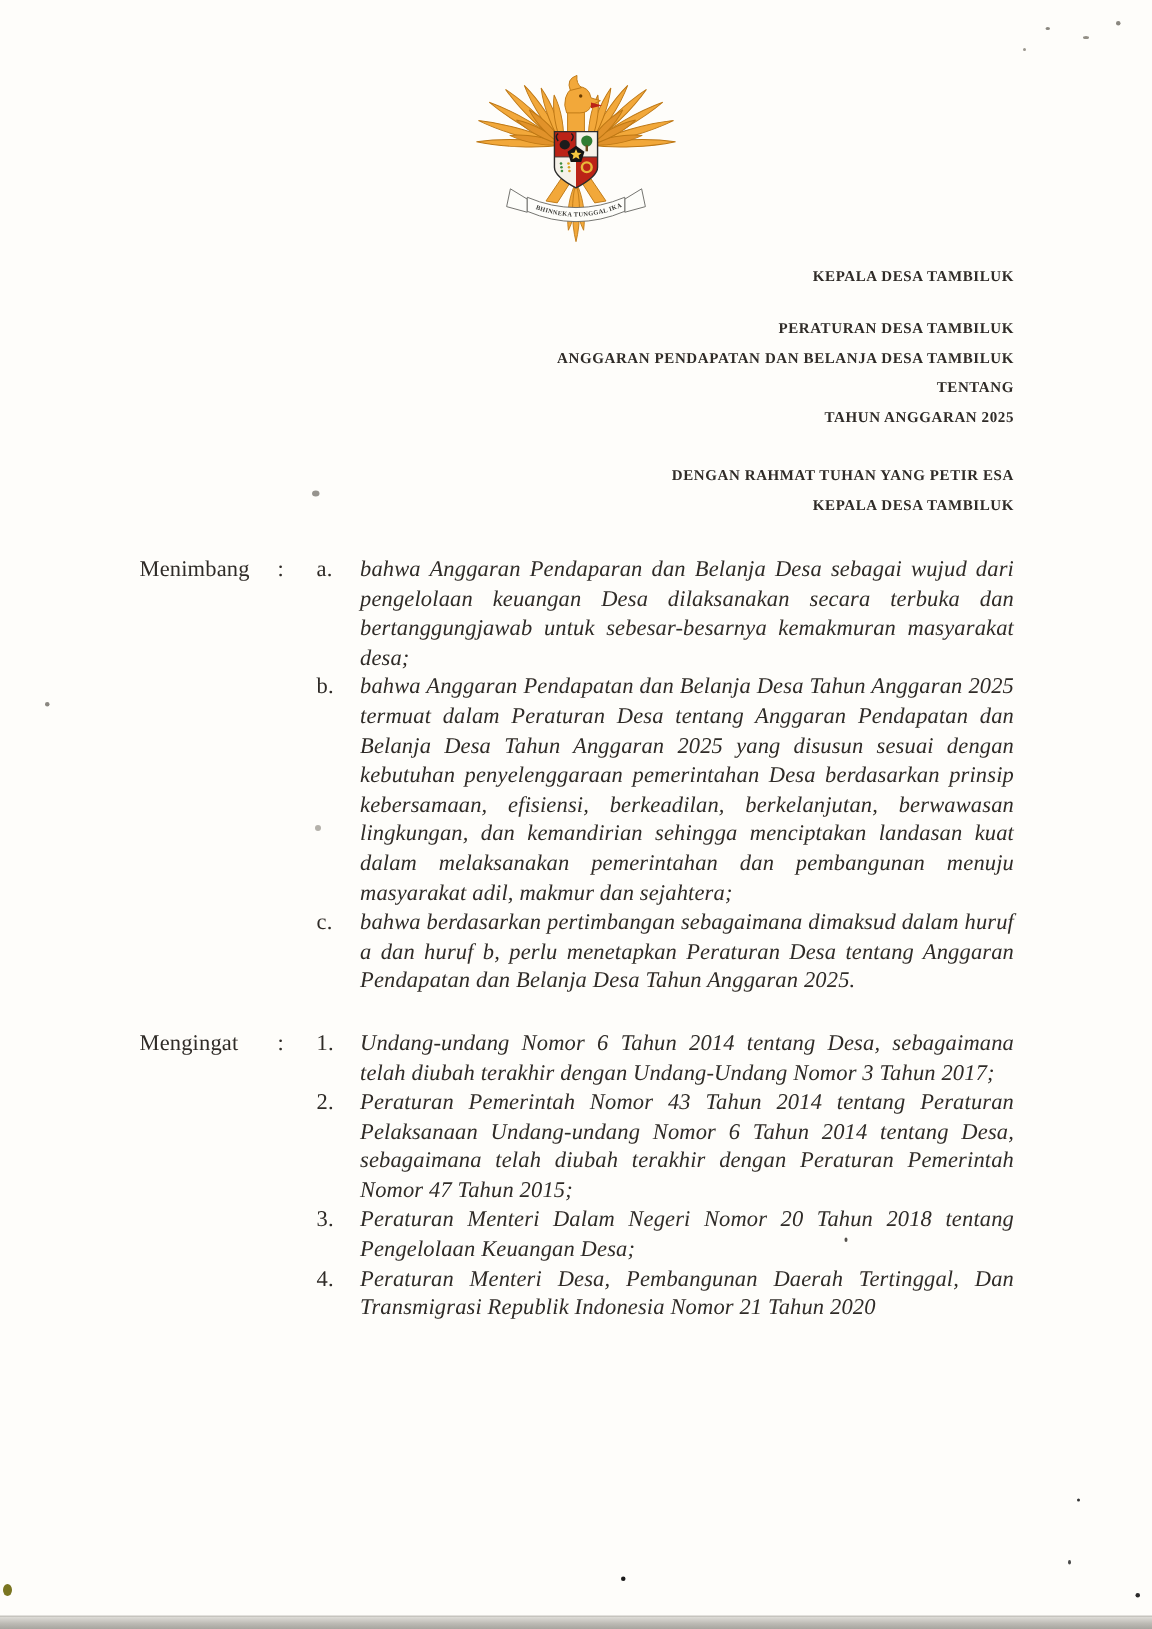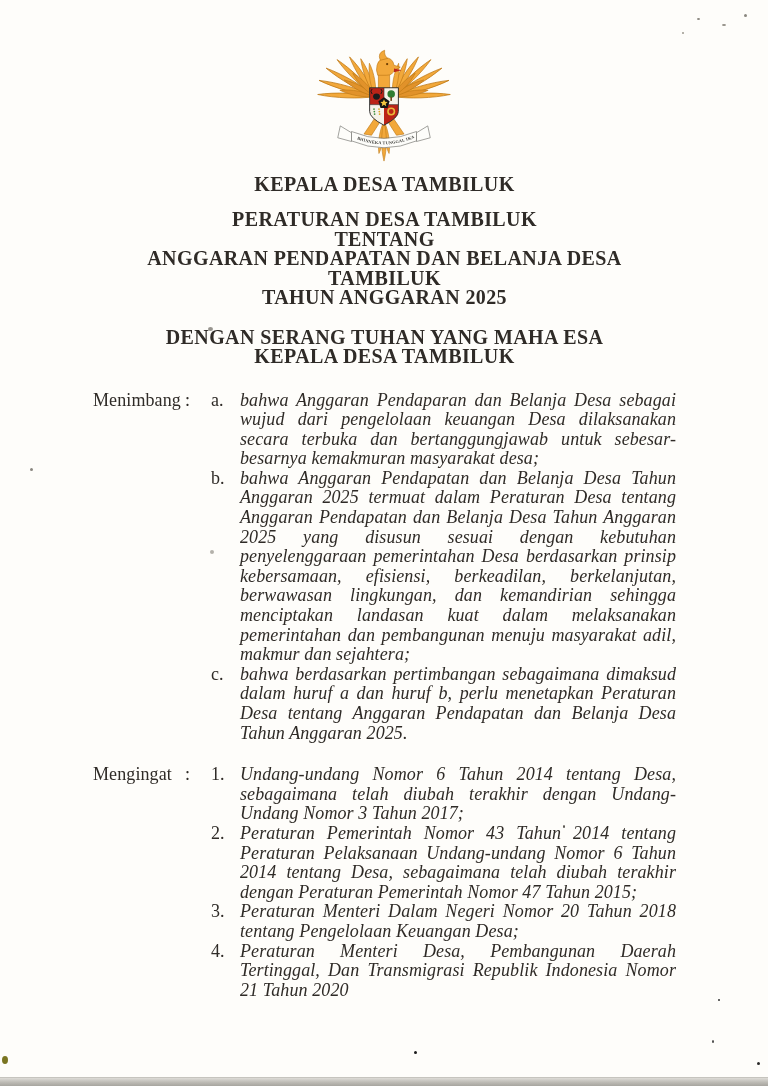--- a/index.html
+++ b/index.html
@@ -16,35 +16,35 @@
   }
   .content { padding: 0 92px 0 93px; }
 
   .emblem-wrap {
     display: flex;
     justify-content: center;
     padding-top: 34px;
   }
 
   .center-line {
-    text-align: center;
+    text-align: right;
     font-weight: bold;
-    font-size: 20px;
+    font-size: 10px;
     line-height: 19.5px;
     letter-spacing: 0.4px;
     white-space: pre-wrap;
   }
   .header-block { margin-top: 8px; }
   .title-block  { margin-top: 16px; }
   .invocation   { margin-top: 20px; }
 
   .clause {
     display: grid;
     grid-template-columns: 92px 26px 1fr;
-    font-size: 18px;
+    font-size: 15px;
     line-height: 19.6px;
     letter-spacing: 0.1px;
   }
   .clause-menimbang { margin-top: 24px; }
   .clause-mengingat { margin-top: 22px; }
   .clause-label { text-align: left; }
   .clause-colon { text-align: left; }
   .clause-item {
     display: grid;
     grid-template-columns: 29px 1fr;
@@ -170,27 +170,27 @@
   </div>
 
   <div class="content">
 
     <div class="header-block">
       <div class="center-line">KEPALA DESA TAMBILUK</div>
     </div>
 
     <div class="title-block">
       <div class="center-line">PERATURAN DESA TAMBILUK</div>
+      <div class="center-line">ANGGARAN PENDAPATAN DAN BELANJA DESA TAMBILUK</div>
       <div class="center-line">TENTANG</div>
-      <div class="center-line">ANGGARAN PENDAPATAN DAN BELANJA DESA TAMBILUK</div>
       <div class="center-line">TAHUN ANGGARAN 2025</div>
     </div>
 
     <div class="invocation">
-      <div class="center-line">DENGAN SERANG TUHAN YANG MAHA ESA</div>
+      <div class="center-line">DENGAN RAHMAT TUHAN YANG PETIR ESA</div>
       <div class="center-line">KEPALA DESA TAMBILUK</div>
     </div>
 
     <div class="clause clause-menimbang">
       <div class="clause-label">Menimbang</div>
       <div class="clause-colon">:</div>
       <div class="clause-items">
         <div class="clause-item">
           <span>a.</span>
           <p>bahwa Anggaran Pendaparan dan Belanja Desa sebagai wujud dari pengelolaan keuangan Desa dilaksanakan secara terbuka dan bertanggungjawab untuk sebesar-besarnya kemakmuran masyarakat desa;</p>

